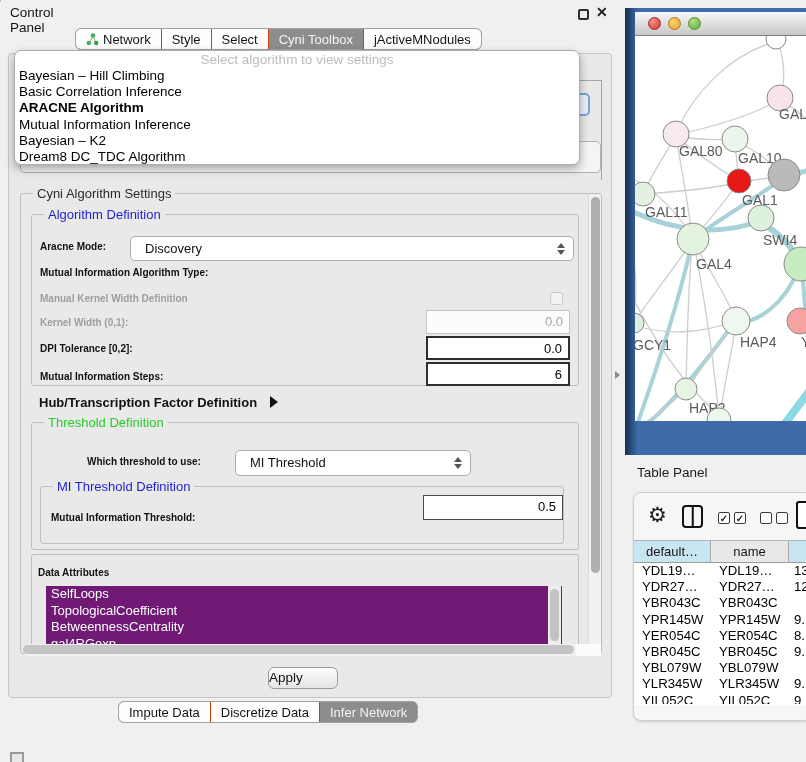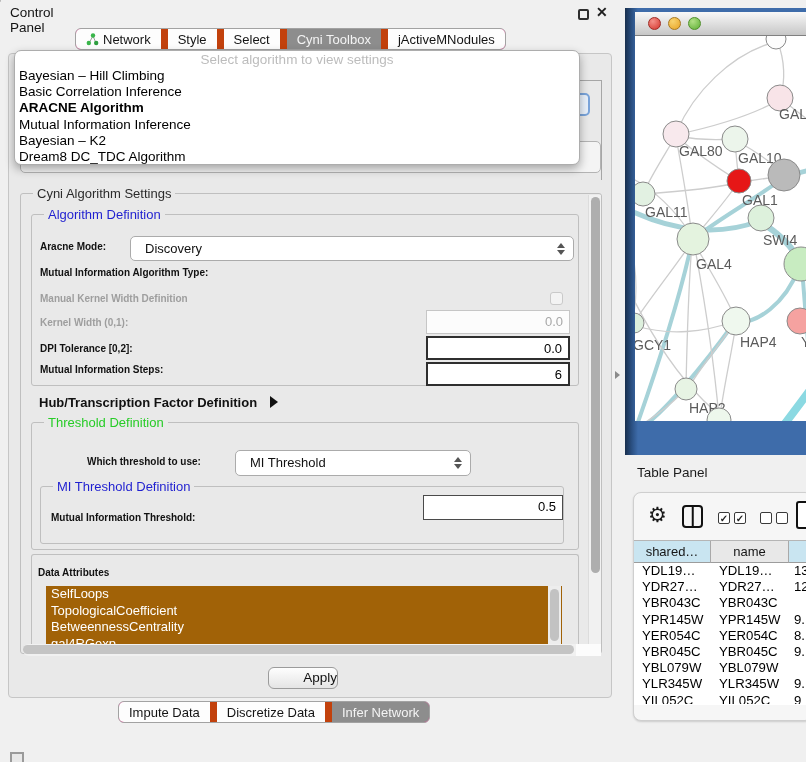--- a/index.html
+++ b/index.html
@@ -11,21 +11,21 @@
   
   .ctl-win { left:0; top:8; width:621; height:729; background:#ebebeb;
     border-top:1px solid #a5a5a5; border-right:1px solid #cdcdcd; border-bottom:1px solid #c2c2c2; }
   .ctl-title { left:10px; top:4px; font-size:13.5px; color:#131313; }
   .float-icon { left:578px; top:8px; width:11px; height:11px; border:2px solid #2e2e2e; border-radius:2px; }
   .close-icon { left:596px; top:3px; font-size:14px; font-weight:bold; color:#1d1d1d; }
   .ctl-titlebar { left:0; top:0; width:100%; height:25px; background:#e9e9e9; border-bottom:1px solid #bdbdbd; }
 
   .seg-group { display:flex; height:22px; border:1px solid #a2a2a2; border-radius:6px; overflow:hidden; background:#ec4899; }
   .seg { display:flex; align-items:center; justify-content:center; font-size:13px; color:#141414;
-    border-left:7px solid #c2410c; padding:0 10px; white-space:nowrap; background:#fdfdfd; }
+    border-left:1px solid #c2410c; padding:0 10px; white-space:nowrap; background:#fdfdfd; }
   .seg:first-child { border-left:none; }
   .seg.sel { background:#8d8d8d; color:#f4f4f4; }
 
   .inner-panel { left:8px; top:52px; width:604px; height:645px; background:#e9e9e9;
     border:1px solid #c6c6c6; border-radius:4px; }
 
   
   .bg-vline { left:601px; top:79px; width:1px; height:100px; background:#a6a6a6; }
   .bg-hline { left:580px; top:79px; width:22px; height:1px; background:#a6a6a6; }
   .bg-spin  { left:573px; top:92px; width:17px; height:23px; border:2px solid #7aa4da; border-radius:5px; background:#e9f1fb; }
@@ -60,31 +60,31 @@
   .tfield.dark { border:2px solid #2f2f2f; color:#000; }
   .tfield.dis { border:1px solid #c6c6c6; color:#a8a8a8; background:#fcfcfc; }
   .tfield.mid { border:1.5px solid #4a4a4a; color:#000; }
 
   .chk { position:absolute; width:13px; height:13px; border:1px solid #c9c9c9; border-radius:3px; background:#f3f3f3; }
 
   .tri-right { display:inline-block; width:0; height:0; border-top:6px solid transparent; border-bottom:6px solid transparent; border-left:8px solid #111; margin-left:8px; vertical-align:-1px; }
   .tri-down  { display:inline-block; width:0; height:0; border-left:6px solid transparent; border-right:6px solid transparent; border-top:8px solid #111; margin-left:6px; vertical-align:1px; }
 
   .attr-list { position:absolute; background:#fff; overflow:hidden; }
-  .attr-item { height:16.6px; line-height:16.6px; background:#a16207; color:#fff; font-size:13px; padding-left:5px; }
+  .attr-item { height:16.6px; line-height:16.6px; background:#701a75; color:#fff; font-size:13px; padding-left:5px; }
   .alist-sb { position:absolute; width:13px; background:#ededed; }
   .alist-sb .thumb { position:absolute; left:2px; width:9px; border-radius:5px; background:#c2c2c2; }
 
   .vsb { position:absolute; width:13px; background:#f1f1f1; border-left:1px solid #dcdcdc; }
   .vsb .thumb { position:absolute; left:2px; width:9px; border-radius:5px; background:#aeaeae; }
   .hsb { position:absolute; height:12px; background:#f1f1f1; border-radius:6px; }
   .hsb .thumb { position:absolute; top:1px; height:9px; border-radius:5px; background:#c4c4c4; }
 
   .apply-btn { left:268px; top:666px; width:70px; height:22px; border:1px solid #9b9b9b; border-radius:6px;
-    background:linear-gradient(#fefefe,#e4e4e4); font-size:13.5px; color:#111; text-align:right; line-height:20px; }
+    background:linear-gradient(#fefefe,#e4e4e4); font-size:13.5px; color:#111; text-align:left; line-height:20px; }
 
   
   .net-win { left:625px; top:8px; width:181px; height:447px;
     background:linear-gradient(90deg,#16314f 0,#2a5183 6px,#3d6ba9 12px,#44711563); background-color:#3d6ba9; }
   .net-frame { position:absolute; inset:0; background:linear-gradient(90deg,#182f4d 0px,#2b5184 7px,#3e6caa 13px,#3e6caa 100%); }
   .net-titlebar { left:10px; top:4px; width:171px; height:24px; background:linear-gradient(#f8f8f8,#c7c7c7);
     border-bottom:1px solid #808080; }
   .light { position:absolute; top:5px; width:13px; height:13px; border-radius:50%; }
   .net-canvas { left:10px; top:28px; width:171px; height:385px; background:#fff; overflow:hidden; }
 
@@ -191,21 +191,21 @@
 
         <span class="lbl dis" style="left:8px; top:78px;">Manual Kernel Width Definition</span>
         <span class="chk" style="left:518px; top:77px;"></span>
 
         <span class="lbl dis" style="left:8px; top:102px;">Kernel Width (0,1):</span>
         <div class="tfield dis" style="left:394px; top:95px; width:144px; height:24px;">0.0</div>
 
         <span class="lbl" style="left:8px; top:128px;">DPI Tolerance [0,2]:</span>
         <div class="tfield dark" style="left:394px; top:121px; width:144px; height:24px;">0.0</div>
 
-        <span class="lbl" style="left:8px; top:149px;">Mutual Information Steps:</span>
+        <span class="lbl" style="left:8px; top:156px;">Mutual Information Steps:</span>
         <div class="tfield dark" style="left:394px; top:147px; width:144px; height:24px;">6</div>
       </div>
 
       <div class="abs" style="left:18px; top:199px;">
         <span style="font-size:13px; font-weight:bold; color:#111;">Hub/Transcription Factor Definition</span>
         <span class="tri-right"></span>
       </div>
 
       <div class="gbox" style="left:10px; top:228px; width:548px; height:128px;">
         <span class="legend green">Threshold Definition</span>
@@ -345,21 +345,21 @@
     <span class="abs gear">⚙</span>
     <span class="abs cols-icon"></span>
     <span class="cb" style="left:84px;">✓</span>
     <span class="cb" style="left:100px;">✓</span>
     <span class="cb" style="left:126px;"></span>
     <span class="cb" style="left:142px;"></span>
     <span class="abs page-icon"></span>
 
     <div class="abs tp-table">
       <div class="tp-head">
-        <div class="th hl" style="width:77px;">shared…</div>
+        <div class="th hl" style="width:77px;">default…</div>
         <div class="th" style="width:78px;">name</div>
         <div class="th hl" style="width:25px;"></div>
       </div>
       <div class="tp-rows" id="table-rows">
           <div class="tr">
             <div class="td c1">YDL19…</div>
             <div class="td c2">YDL19…</div>
             <div class="td c3">13</div>
           </div>
           <div class="tr">

